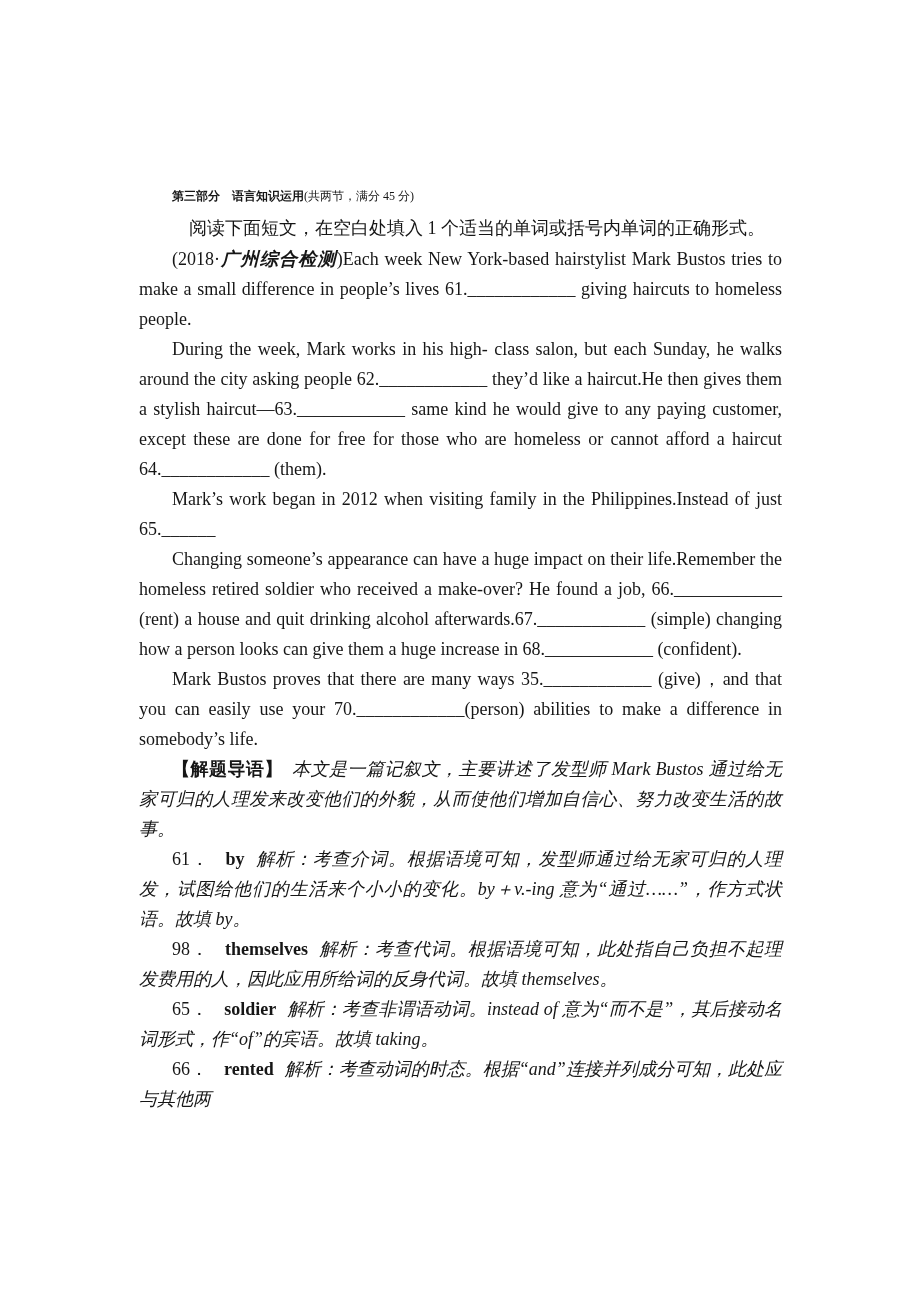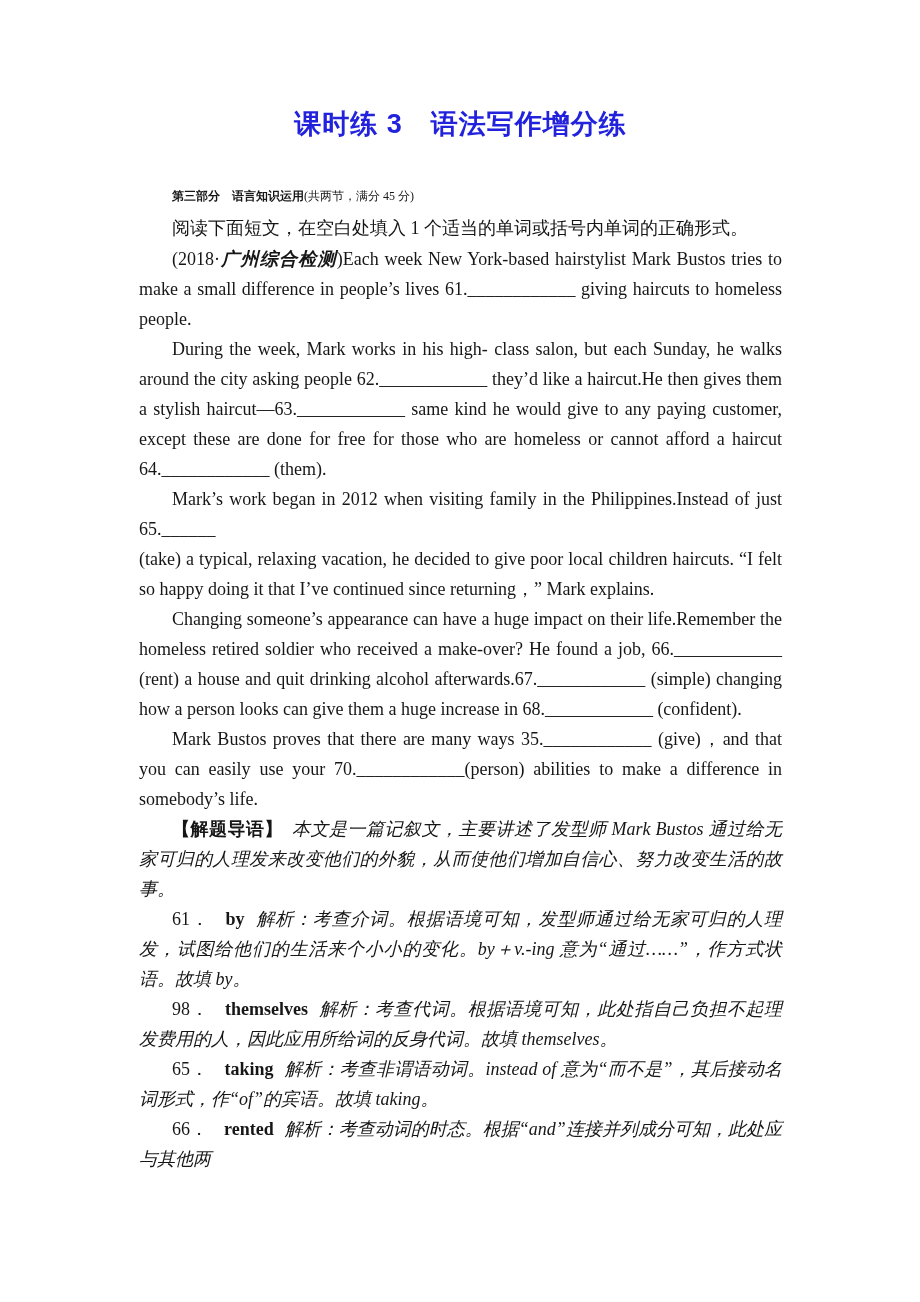--- a/index.html
+++ b/index.html
@@ -29,61 +29,60 @@
     position:absolute;
     left:139px;
     top:180px;
     width:643px;
     font-size:18px;
     text-align:justify;
   }
   .content p{margin:0;padding:0;}
   .hline{line-height:32px;text-indent:33px;text-align:left;font-size:12px;}
   .hei{font-family:"Liberation Sans","DejaVu Sans",sans-serif;font-weight:bold;}
-  .instruction{line-height:32px;text-indent:33px;text-align:left;}
+  .instruction{line-height:32px;text-indent:33px;text-align:center;}
   .para{line-height:30px;text-indent:33px;margin-top:2px;}
   .kai{font-style:italic;}
   .srckai{font-style:italic;font-weight:bold;}
   .answer{margin-top:4px;}
   .ans-num{margin-right:16px;}
   .ans-word{font-weight:bold;margin-right:2px;}
   .answer .kai{margin-left:9px;}
   .guide-label{font-family:"Liberation Sans","DejaVu Sans",sans-serif;font-weight:bold;}
   .guide .kai{margin-left:9px;}
 </style>
 </head>
 <body>
 
 <div class="page">
 
-  <h1 class="doc-title">课时练 3　语法写作增分练</h1>
 
   <div class="content">
 
     <p class="hline"><span class="hei">第三部分　语言知识运用</span><span>(共两节，满分 45 分)</span></p>
 
 
     <p class="instruction">阅读下面短文，在空白处填入 1 个适当的单词或括号内单词的正确形式。</p>
 
     <p class="para"><span>(2018·</span><span class="srckai">广州综合检测</span><span>)Each week New York-based hairstylist Mark Bustos tries to make a small difference in people’s lives 61.____________ giving haircuts to homeless people.</span></p>
 
     <p class="para">During the week, Mark works in his high- class salon, but each Sunday, he walks around the city asking people 62.____________ they’d like a haircut.He then gives them a stylish haircut—63.____________ same kind he would give to any paying customer, except these are done for free for those who are homeless or cannot afford a haircut 64.____________ (them).</p>
 
-    <p class="para"><span>Mark’s work began in 2012 when visiting family in the Philippines.Instead of just 65.______</span><br><span>(take) a typical, relaxing vacation, he decided to give poor local children haircuts. “I felt so happy doing it that I’ve continued since returning，” Mark explains.</span></p>
+    <p class="para"><span>Mark’s work began in 2012 when visiting family in the Philippines.Instead of just 65.______</span><br></p>
 
     <p class="para">Changing someone’s appearance can have a huge impact on their life.Remember the homeless retired soldier who received a make-over? He found a job, 66.____________ (rent) a house and quit drinking alcohol afterwards.67.____________ (simple) changing how a person looks can give them a huge increase in 68.____________ (confident).</p>
 
     <p class="para">Mark Bustos proves that there are many ways 35.____________ (give)，and that you can easily use your 70.____________(person) abilities to make a difference in somebody’s life.</p>
 
     <p class="para guide"><span class="guide-label">【解题导语】</span><span class="kai">本文是一篇记叙文，主要讲述了发型师 Mark Bustos 通过给无家可归的人理发来改变他们的外貌，从而使他们增加自信心、努力改变生活的故事。</span></p>
 
     <p class="para answer"><span class="ans-num">61．</span><span class="ans-word">by</span><span class="kai">解析：考查介词。根据语境可知，发型师通过给无家可归的人理发，试图给他们的生活来个小小的变化。by＋v.-ing 意为“通过……”，作方式状语。故填 by。</span></p>
 
 
 
     <p class="para answer"><span class="ans-num">98．</span><span class="ans-word">themselves</span><span class="kai">解析：考查代词。根据语境可知，此处指自己负担不起理发费用的人，因此应用所给词的反身代词。故填 themselves。</span></p>
 
-    <p class="para answer"><span class="ans-num">65．</span><span class="ans-word">taking</span><span class="kai">解析：考查非谓语动词。instead of 意为“而不是”，其后接动名词形式，作“of”的宾语。故填 taking。</span></p>
+    <p class="para answer"><span class="ans-num">65．</span><span class="ans-word">soldier</span><span class="kai">解析：考查非谓语动词。instead of 意为“而不是”，其后接动名词形式，作“of”的宾语。故填 taking。</span></p>
 
     <p class="para answer"><span class="ans-num">66．</span><span class="ans-word">rented</span><span class="kai">解析：考查动词的时态。根据“and”连接并列成分可知，此处应与其他两</span></p>
 
   </div>
 </div>
 
 </body></html>

